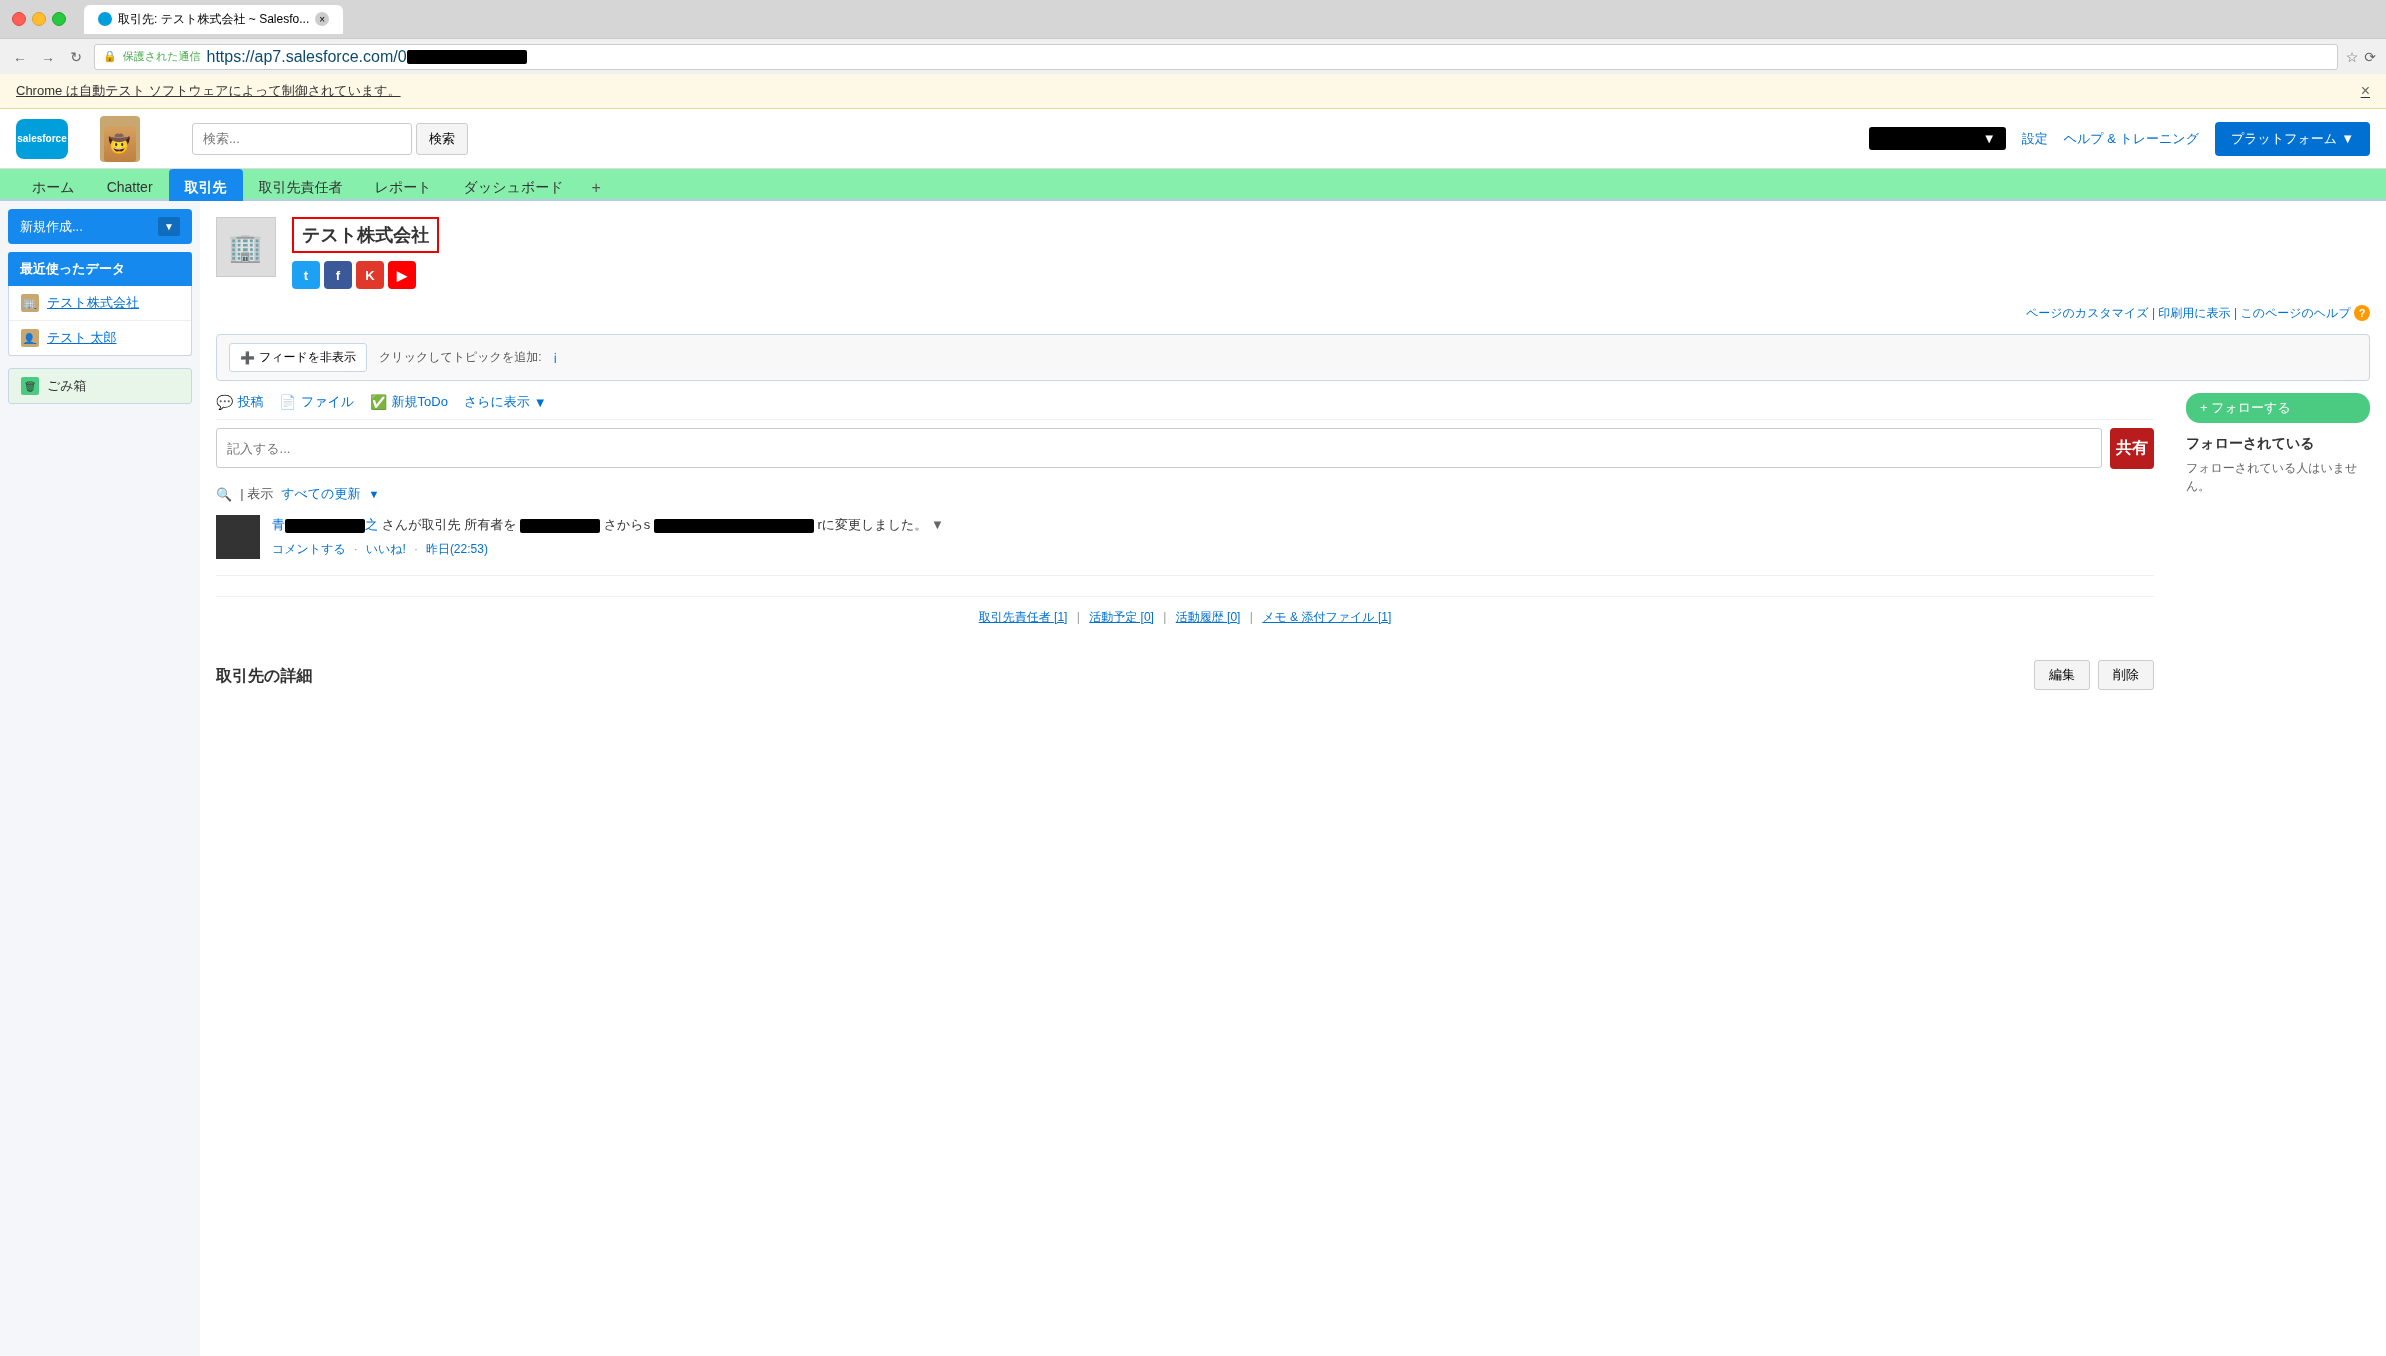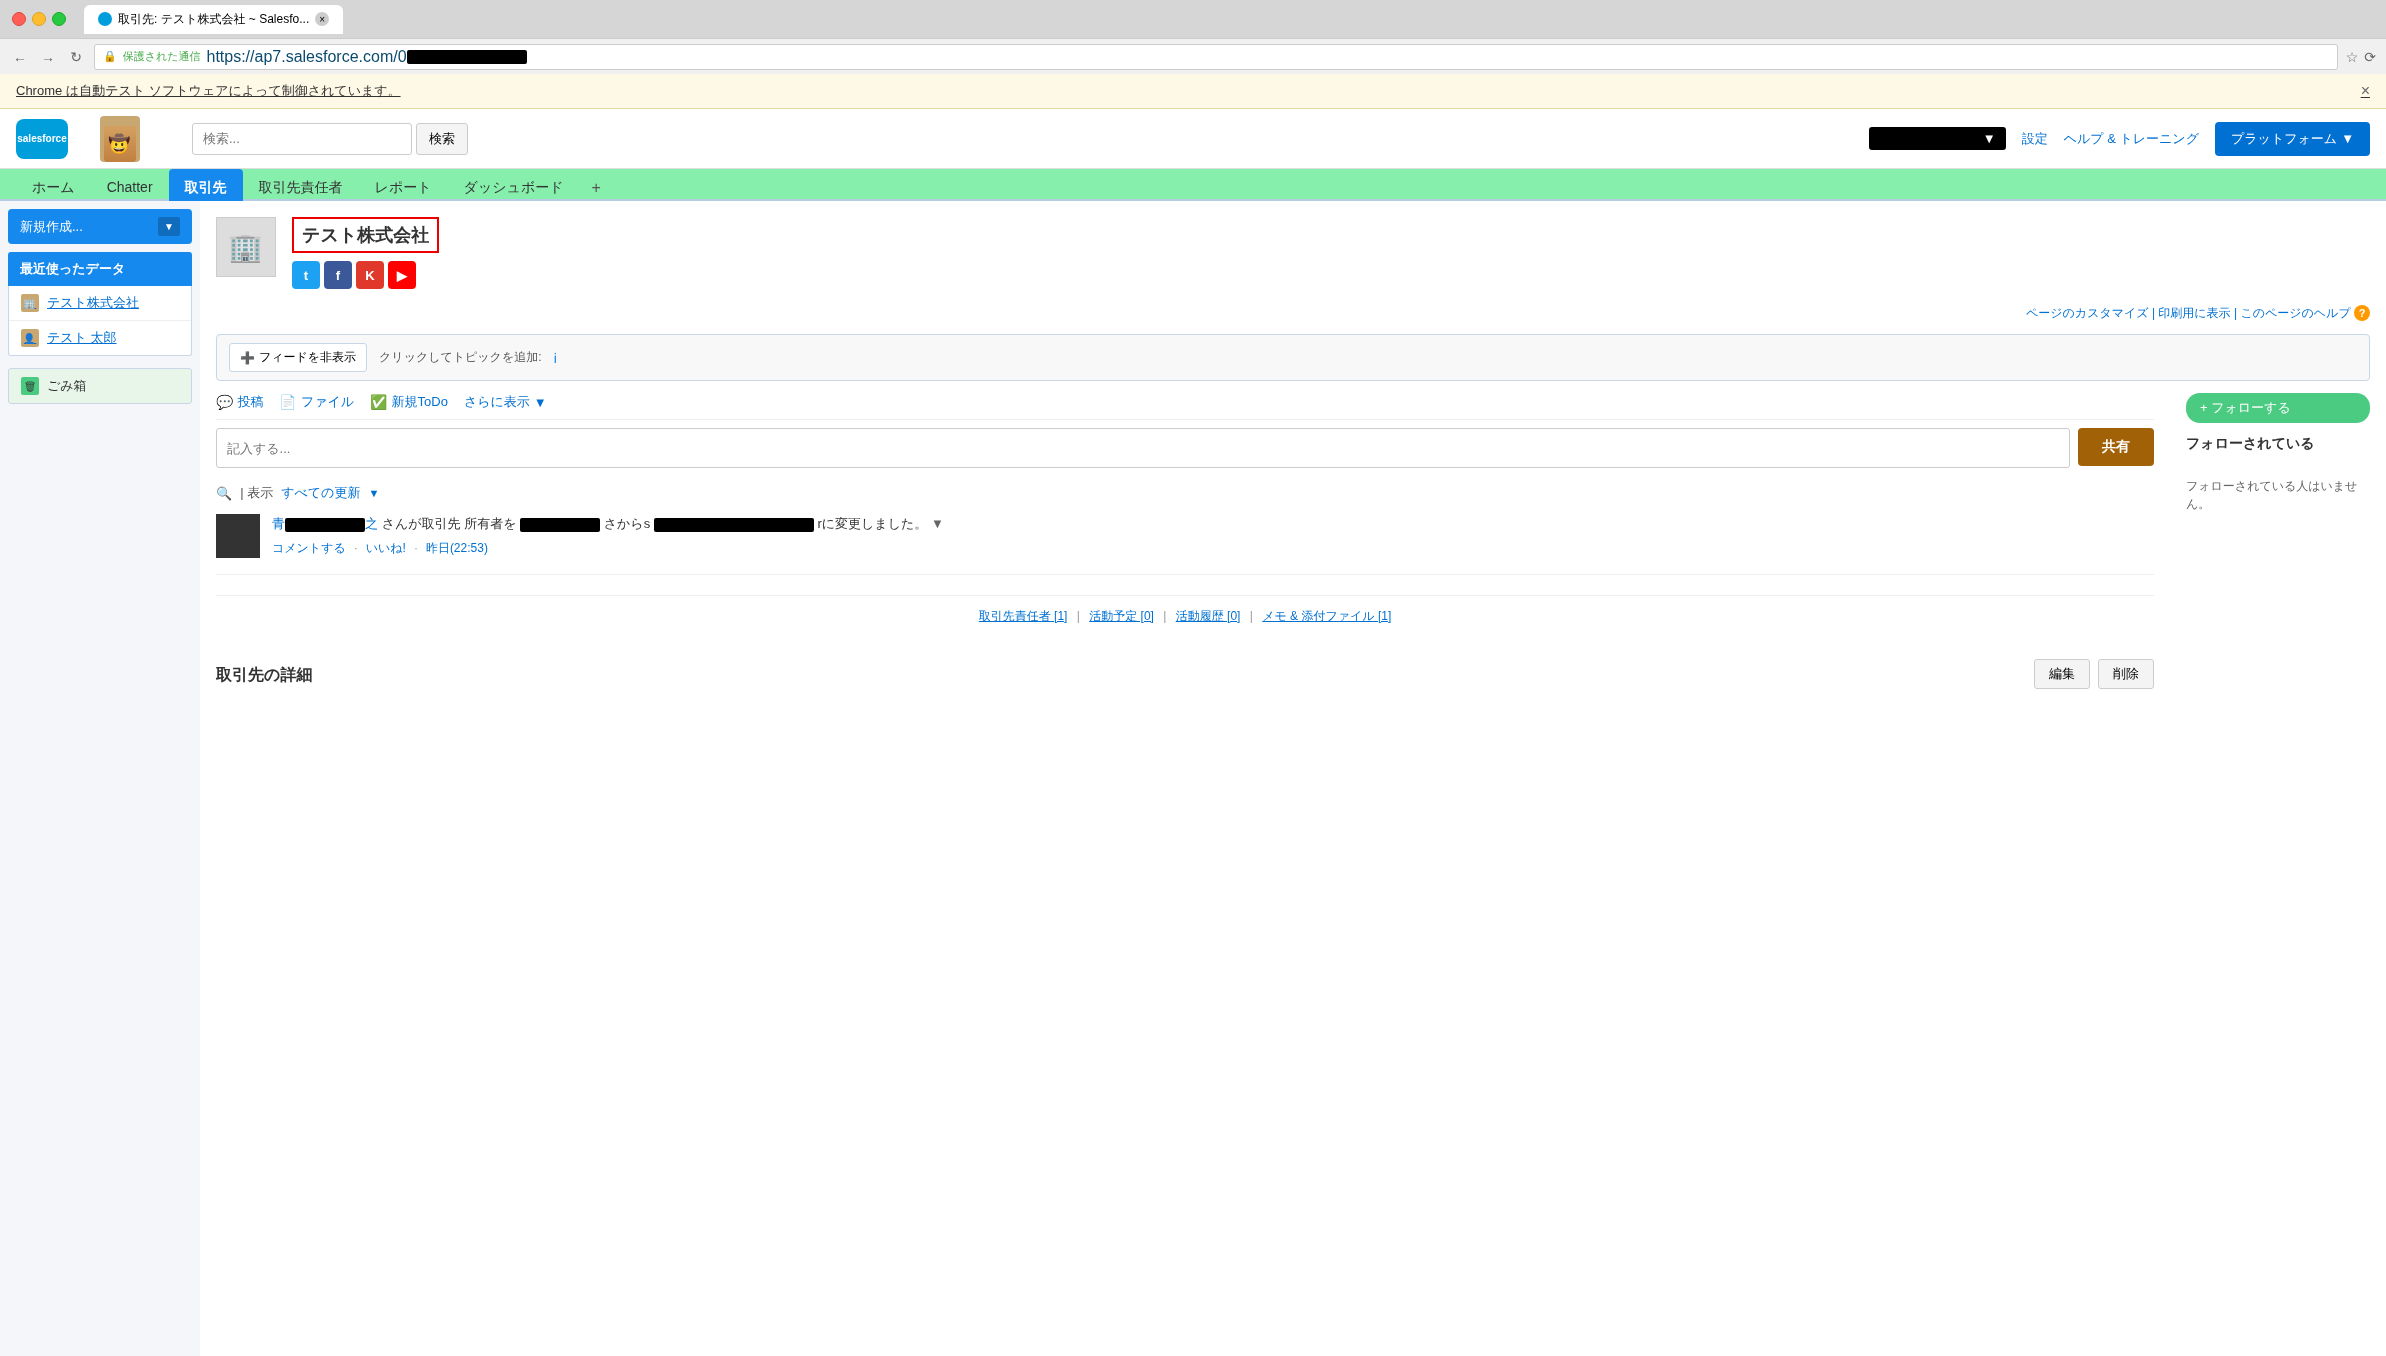--- a/index.html
+++ b/index.html
@@ -441,26 +441,26 @@
     .post-input {
       flex: 1;
       border: 1px solid #ccc;
       border-radius: 3px;
       padding: 10px;
       font-size: 13px;
       color: #999;
       height: 40px;
     }
     .share-btn {
-      background: #a16207;
+      background: #b91c1c;
       color: white;
       border: none;
       border-radius: 4px;
-      padding: 10px 24px;
-      font-size: 14px;
+      padding: 10px 6px;
+      font-size: 16px;
       font-weight: bold;
       cursor: pointer;
     }
 
     
     .feed-filter {
       display: flex;
       align-items: center;
       gap: 8px;
       margin-bottom: 12px;
@@ -537,21 +537,21 @@
       display: flex;
       align-items: center;
       gap: 4px;
       margin-bottom: 12px;
       width: 100%;
     }
     .follow-title {
       font-size: 14px;
       font-weight: bold;
       color: #333;
-      margin-bottom: 24px;
+      margin-bottom: 6px;
     }
     .follow-empty {
       font-size: 12px;
       color: #666;
       line-height: 1.5;
     }
 
     
     .bottom-links {
       border-top: 1px solid #eee;

